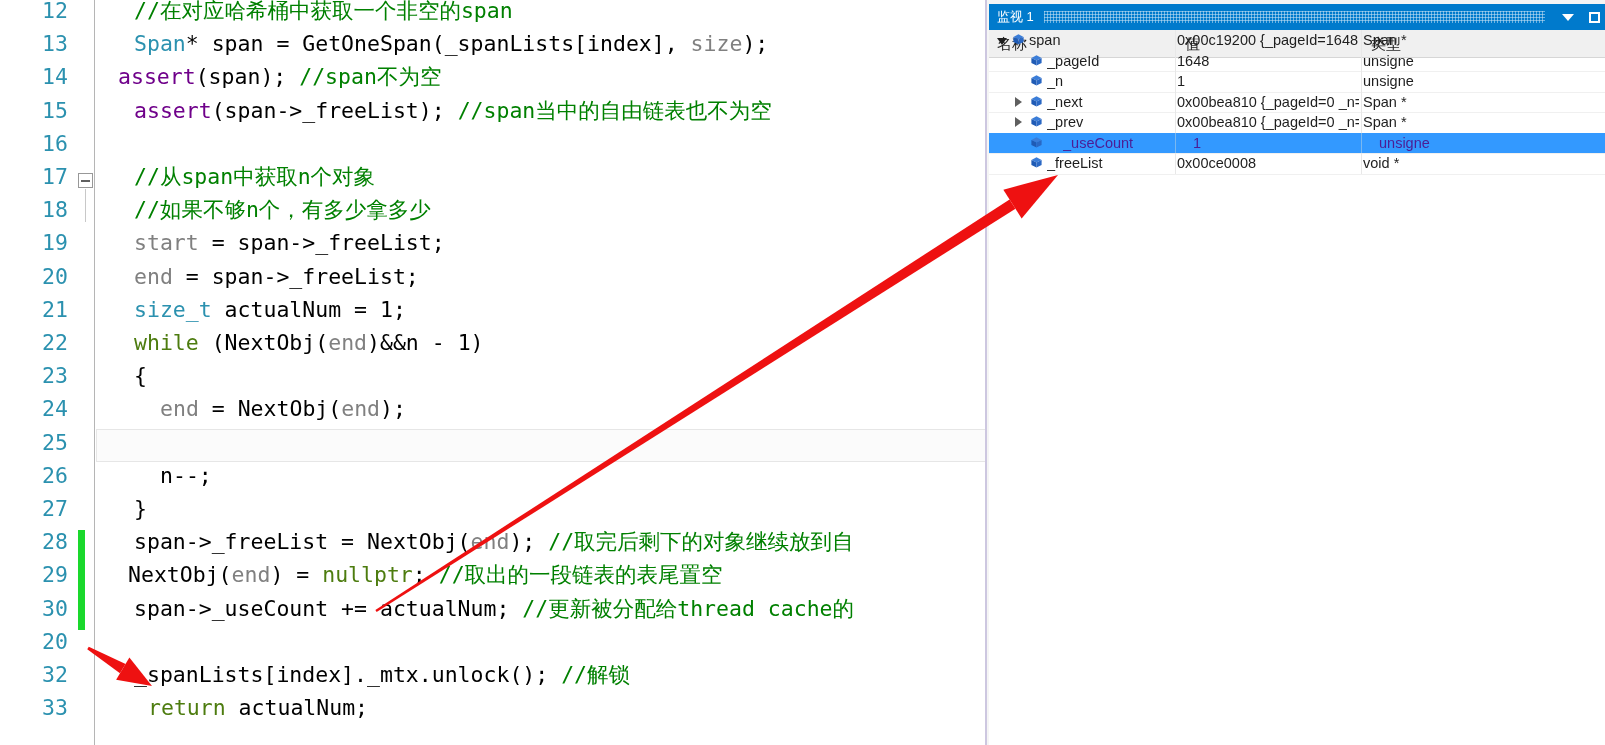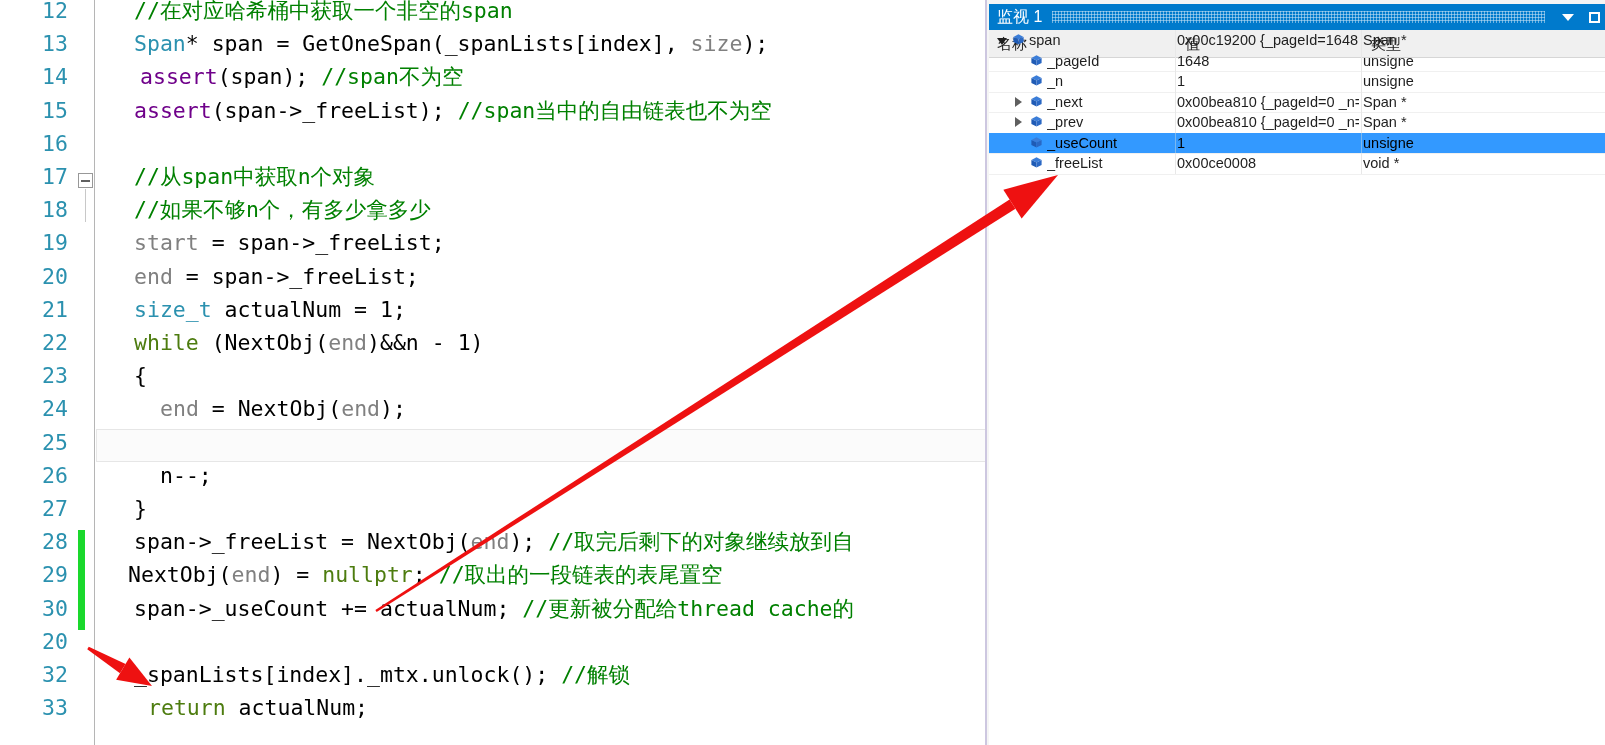--- a/index.html
+++ b/index.html
@@ -113,21 +113,21 @@
     position: absolute;
     left: 2px; top: 4px;
     width: 618px; height: 26px;
     background: #007acc;
     display: flex;
     align-items: center;
   }
   #watch-title-label {
     color: #ffffff;
     font-family: "Liberation Sans", sans-serif;
-    font-size: 16px;
+    font-size: 13px;
     padding-left: 8px;
     white-space: nowrap;
   }
   #watch-title-grip {
     flex: 1;
     height: 12px;
     margin: 0 10px;
     background-image:
       repeating-linear-gradient(to right,
         rgba(255,255,255,.55) 0 1px, rgba(0,0,0,0) 1px 3px),
@@ -202,21 +202,21 @@
     position: absolute;
     top: 0;
     height: 20.5px;
     line-height: 20.5px;
     white-space: nowrap;
     overflow: hidden;
     color: #1e1e1e;
   }
   .wrow.sel .cname,
   .wrow.sel .cval,
-  .wrow.sel .ctype { color: #000000; }
+  .wrow.sel .ctype { color: #4c1d95; margin-left: 16px; }
   .wrow .cval { left: 188px; width: 182px; }
   .wrow .ctype { left: 374px; width: 60px; }
   .vsep {
     position: absolute;
     top: 0;
     width: 1px;
     height: 20.5px;
     background: #e8e8e8;
   }
   .wrow.sel .vsep { background: #7ab8f0; }
@@ -258,21 +258,21 @@
   }
 </style>
 </head>
 <body>
 
 <div id="editor">
   <div class="gutter-rule"></div>
   <div id="code-lines">
       <div class="code-line" style="top: -6px;"><span class="lineno">12</span><span class="code-text" style="left: 134px;"><span class="cmt">//在对应哈希桶中获取一个非空的span</span></span></div>
       <div class="code-line" style="top: 27.2px;"><span class="lineno">13</span><span class="code-text" style="left: 134px;"><span class="type">Span</span><span class="plain">* span = GetOneSpan(_spanLists[index], </span><span class="loc">size</span><span class="plain">);</span></span></div>
-      <div class="code-line" style="top: 60.4px;"><span class="lineno">14</span><span class="code-text" style="left: 140px; text-align: right;"><span class="fn">assert</span><span class="plain">(span); </span><span class="cmt">//span不为空</span></span></div>
+      <div class="code-line" style="top: 60.4px;"><span class="lineno">14</span><span class="code-text" style="left: 118px; text-align: right;"><span class="fn">assert</span><span class="plain">(span); </span><span class="cmt">//span不为空</span></span></div>
       <div class="code-line" style="top: 93.6px;"><span class="lineno">15</span><span class="code-text" style="left: 134px;"><span class="fn">assert</span><span class="plain">(span-&gt;_freeList); </span><span class="cmt">//span当中的自由链表也不为空</span></span></div>
       <div class="code-line" style="top: 126.8px;"><span class="lineno">16</span><span class="code-text" style="left: 134px;"></span></div>
       <div class="code-line" style="top: 160px;"><span class="lineno">17</span><span class="code-text" style="left: 134px;"><span class="cmt">//从span中获取n个对象</span></span></div>
       <div class="code-line" style="top: 193.2px;"><span class="lineno">18</span><span class="code-text" style="left: 134px;"><span class="cmt">//如果不够n个，有多少拿多少</span></span></div>
       <div class="code-line" style="top: 226.4px;"><span class="lineno">19</span><span class="code-text" style="left: 134px;"><span class="loc">start</span><span class="plain"> = span-&gt;_freeList;</span></span></div>
       <div class="code-line" style="top: 259.6px;"><span class="lineno">20</span><span class="code-text" style="left: 134px;"><span class="loc">end</span><span class="plain"> = span-&gt;_freeList;</span></span></div>
       <div class="code-line" style="top: 292.8px;"><span class="lineno">21</span><span class="code-text" style="left: 134px;"><span class="type">size_t</span><span class="plain"> actualNum = 1;</span></span></div>
       <div class="code-line" style="top: 326px;"><span class="lineno">22</span><span class="code-text" style="left: 134px;"><span class="kw">while</span><span class="plain"> (NextObj(</span><span class="loc">end</span><span class="plain">)&amp;&amp;n - 1)</span></span></div>
       <div class="code-line" style="top: 359.2px;"><span class="lineno">23</span><span class="code-text" style="left: 134px;"><span class="plain">{</span></span></div>
       <div class="code-line" style="top: 392.4px;"><span class="lineno">24</span><span class="code-text" style="left: 160px;"><span class="loc">end</span><span class="plain"> = NextObj(</span><span class="loc">end</span><span class="plain">);</span></span></div>

